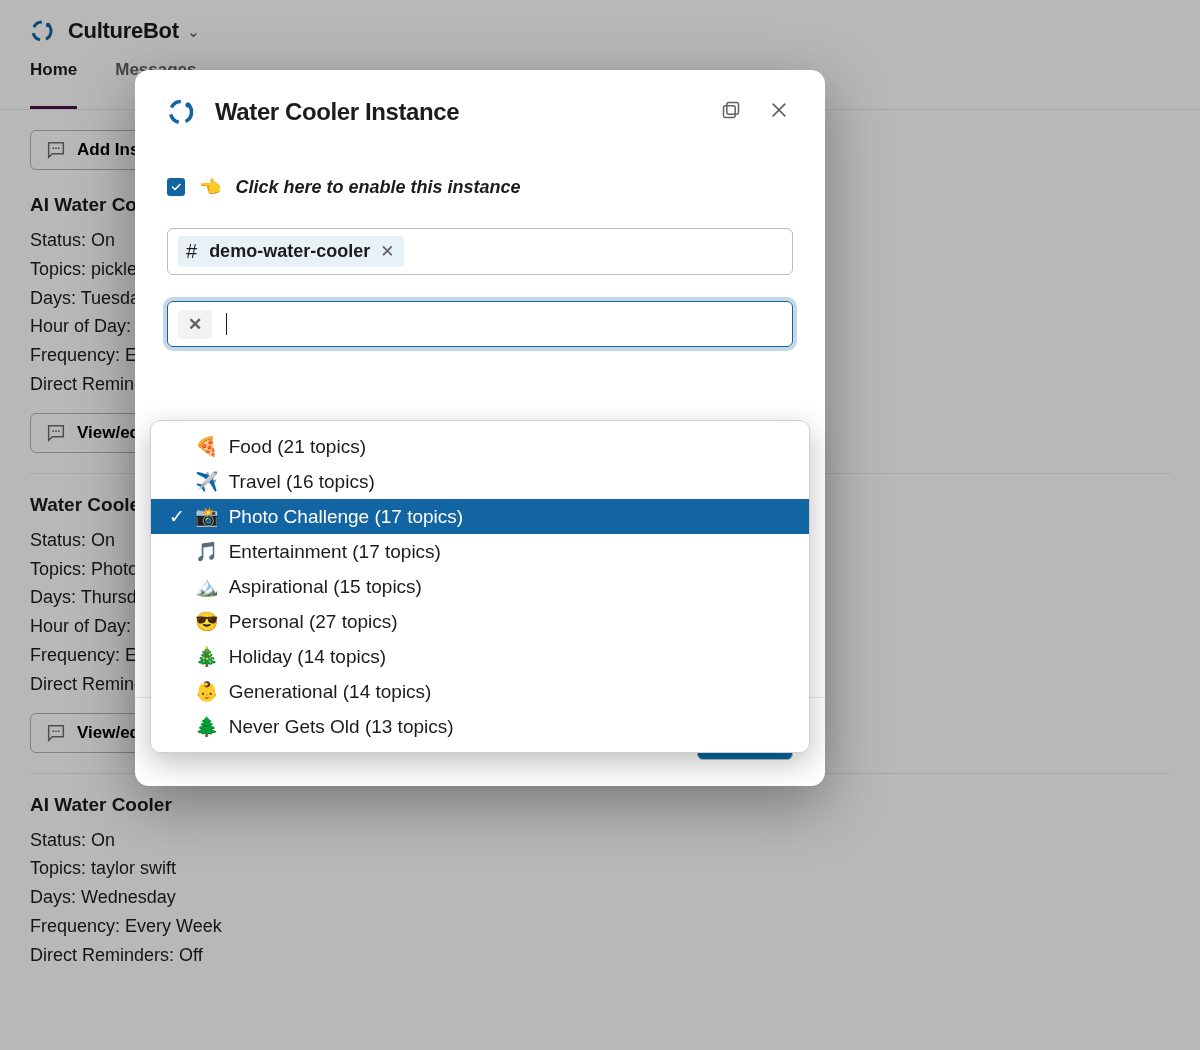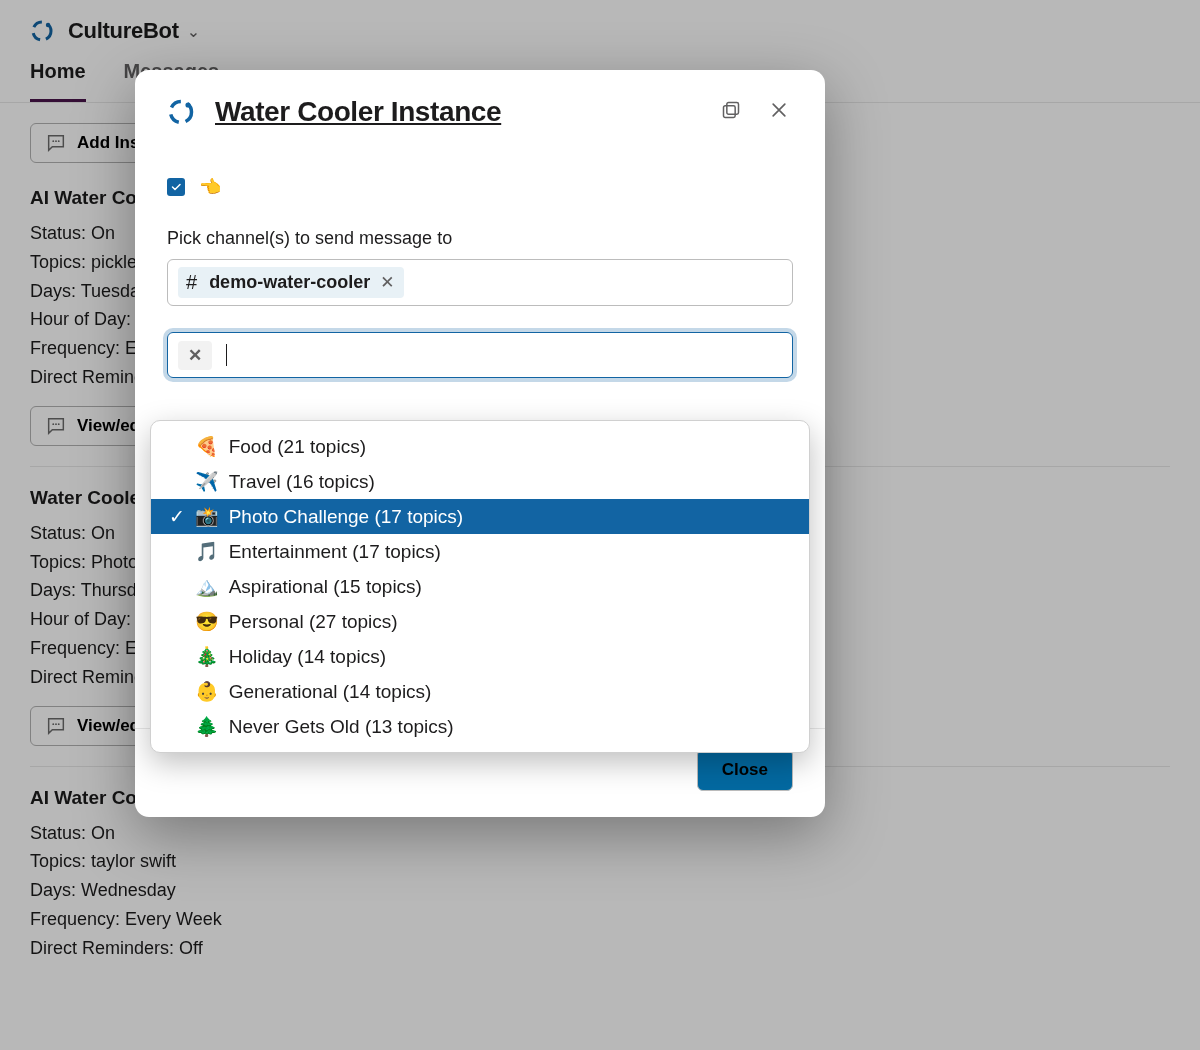--- a/index.html
+++ b/index.html
@@ -29,23 +29,23 @@
   font-size: 16px;
   color: #616061;
 }
 .tabs {
   display: flex;
   gap: 38px;
   padding: 8px 30px 0 30px;
   border-bottom: 1px solid #e8e8e8;
 }
 .tab {
-  font-size: 20px;
+  font-size: 17px;
   font-weight: 600;
-  padding-bottom: 16px;
+  padding-bottom: 26px;
   color: #616061;
   cursor: pointer;
 }
 .tab.active {
   color: #1d1c1d;
   border-bottom: 3px solid #4a154b;
 }
 .content {
   padding: 20px 30px;
 }
@@ -101,25 +101,24 @@
   overflow: visible;
 }
 .modal-header {
   display: flex;
   align-items: center;
   padding: 26px 32px 10px 32px;
   gap: 20px;
 }
 .modal-logo { width: 28px; height: 28px; }
 .modal-title {
-  font-size: 28px;
+  font-size: 24px;
   font-weight: 900;
   flex: 1;
   letter-spacing: -0.4px;
-  text-decoration: underline;
 }
 .modal-header .header-icon {
   color: #616061;
   cursor: pointer;
   padding: 4px;
 }
 .modal-body { padding: 20px 32px 10px 32px; }
 .enable-row {
   display: flex;
   align-items: center;
@@ -355,23 +354,23 @@
   </div>
 
   <div class="modal-body">
     <div class="enable-row">
       <span class="chk">
         <svg viewBox="0 0 24 24">
             <path d="M5 12l5 5L20 7" stroke="#fff" stroke-width="3" fill="none" stroke-linecap="round" stroke-linejoin="round"></path>
           </svg>
       </span>
       <span style="font-size:18px">👈</span>
-    </div>
-
-    <div class="field-label">Pick channel(s) to send message to</div>
+      <span class="enable-text">Click here to enable this instance</span>
+    </div>
+
     <div class="select-box">
       <span class="chip">
         <span class="hash">#</span>
         <span style="font-weight:600">demo-water-cooler</span>
         <span class="chip-x">✕</span>
       </span>
     </div>
 
     <div class="select-box focused">
       <span class="chip-plain">

